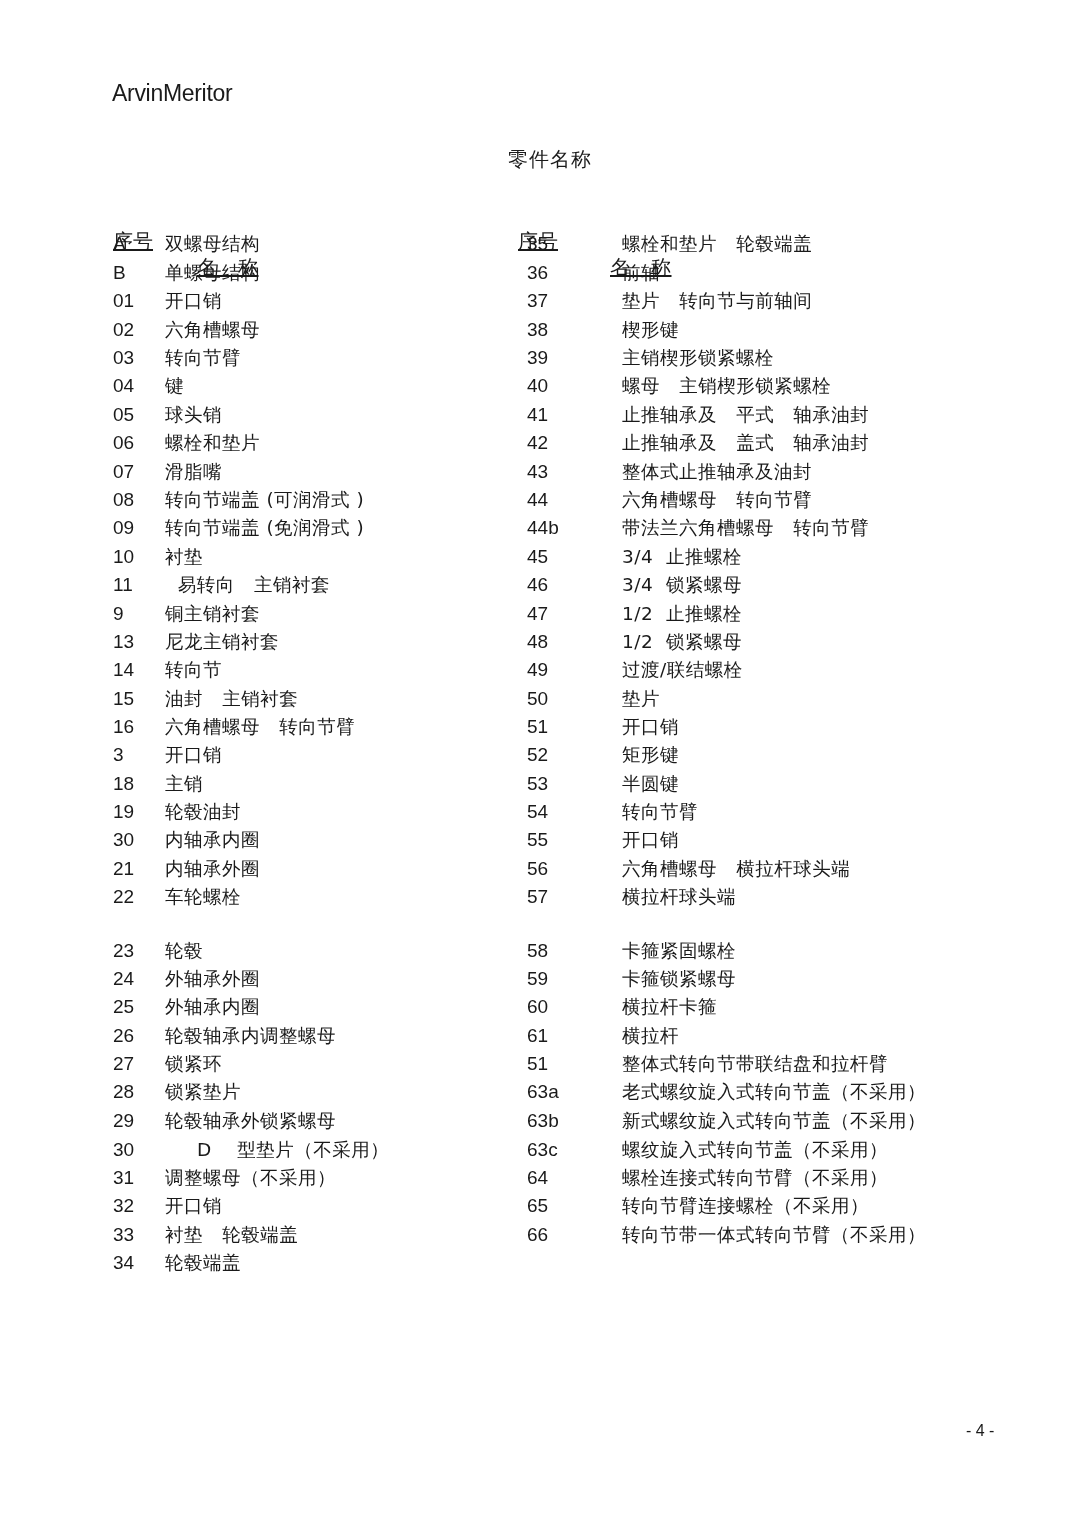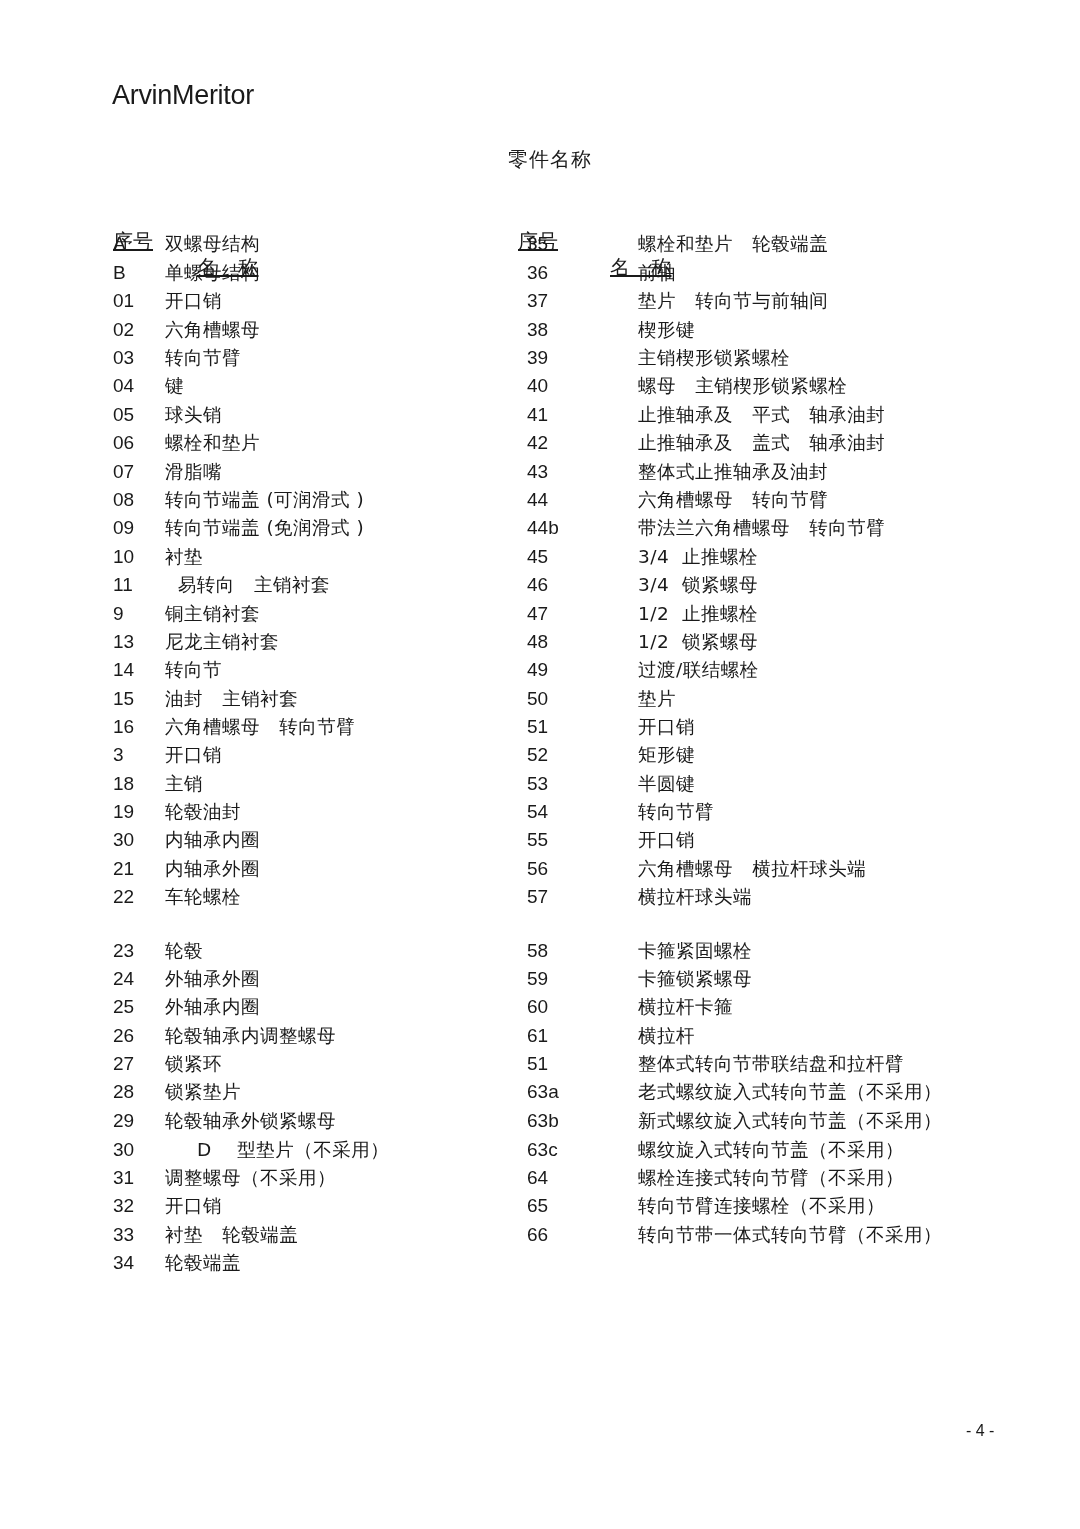--- a/index.html
+++ b/index.html
@@ -13,21 +13,21 @@
       position: relative;
       overflow: hidden;
       color: #111111;
       font-family: "DejaVu Sans", "Liberation Sans", sans-serif;
     }
     .brand {
       position: absolute;
       left: 112px;
       top: 80px;
       font-family: "Liberation Sans", sans-serif;
-      font-size: 27px;
+      font-size: 23px;
       letter-spacing: -0.3px;
       color: #1a1a1a;
     }
     .doc-title {
       position: absolute;
       left: 0;
       width: 1100px;
       top: 146px;
       text-align: center;
       font-size: 20px;
@@ -63,21 +63,21 @@
     .hdr .num, .hdr .name {
       font-family: "DejaVu Sans", sans-serif;
       font-size: 20px;
       text-decoration: underline;
     }
     #col-left { left: 113px; }
     #col-left .name { left: 52px; }
     #col-right { left: 518px; }
     #col-right .row .num { left: 9px; }
     #col-right .row.hdr .num { left: 0; }
-    #col-right .name { left: 120px; }
+    #col-right .name { left: 104px; }
     #col-right .hdr .name { left: 92px; }
     .page-number {
       position: absolute;
       left: 966px;
       top: 1422px;
       font-family: "Liberation Sans", sans-serif;
       font-size: 16px;
       color: #1a1a1a;
     }
   </style>

